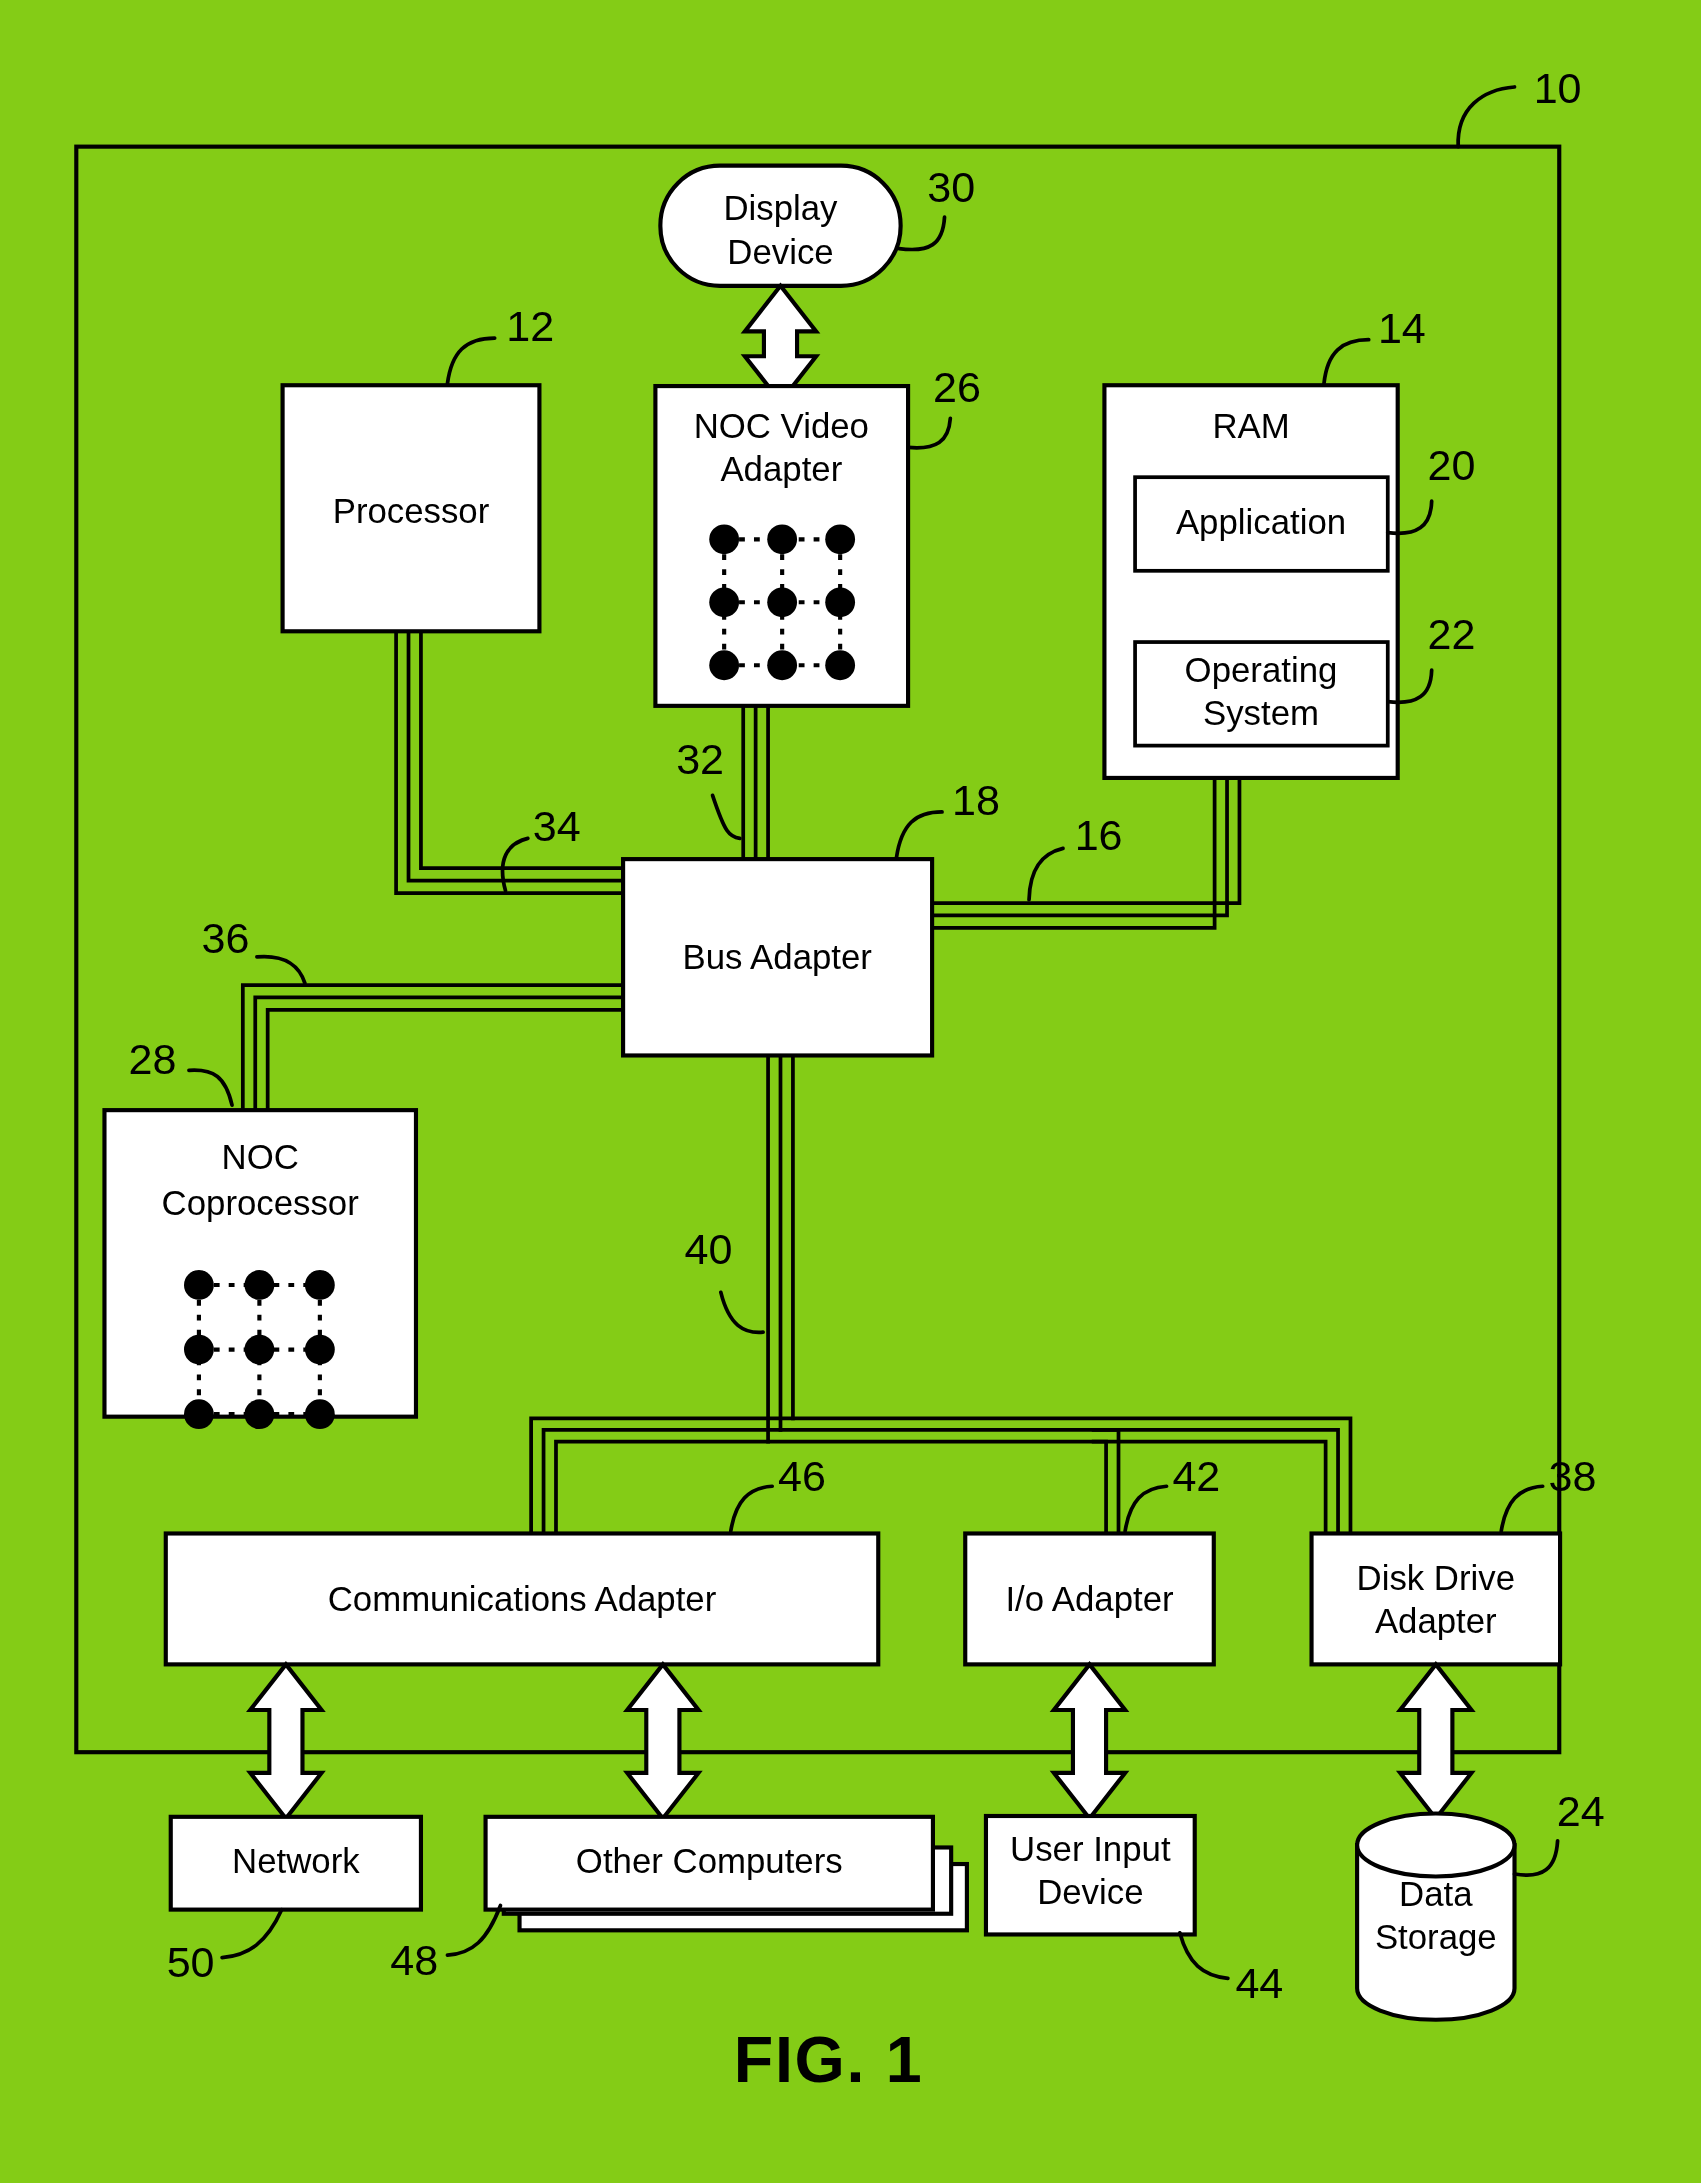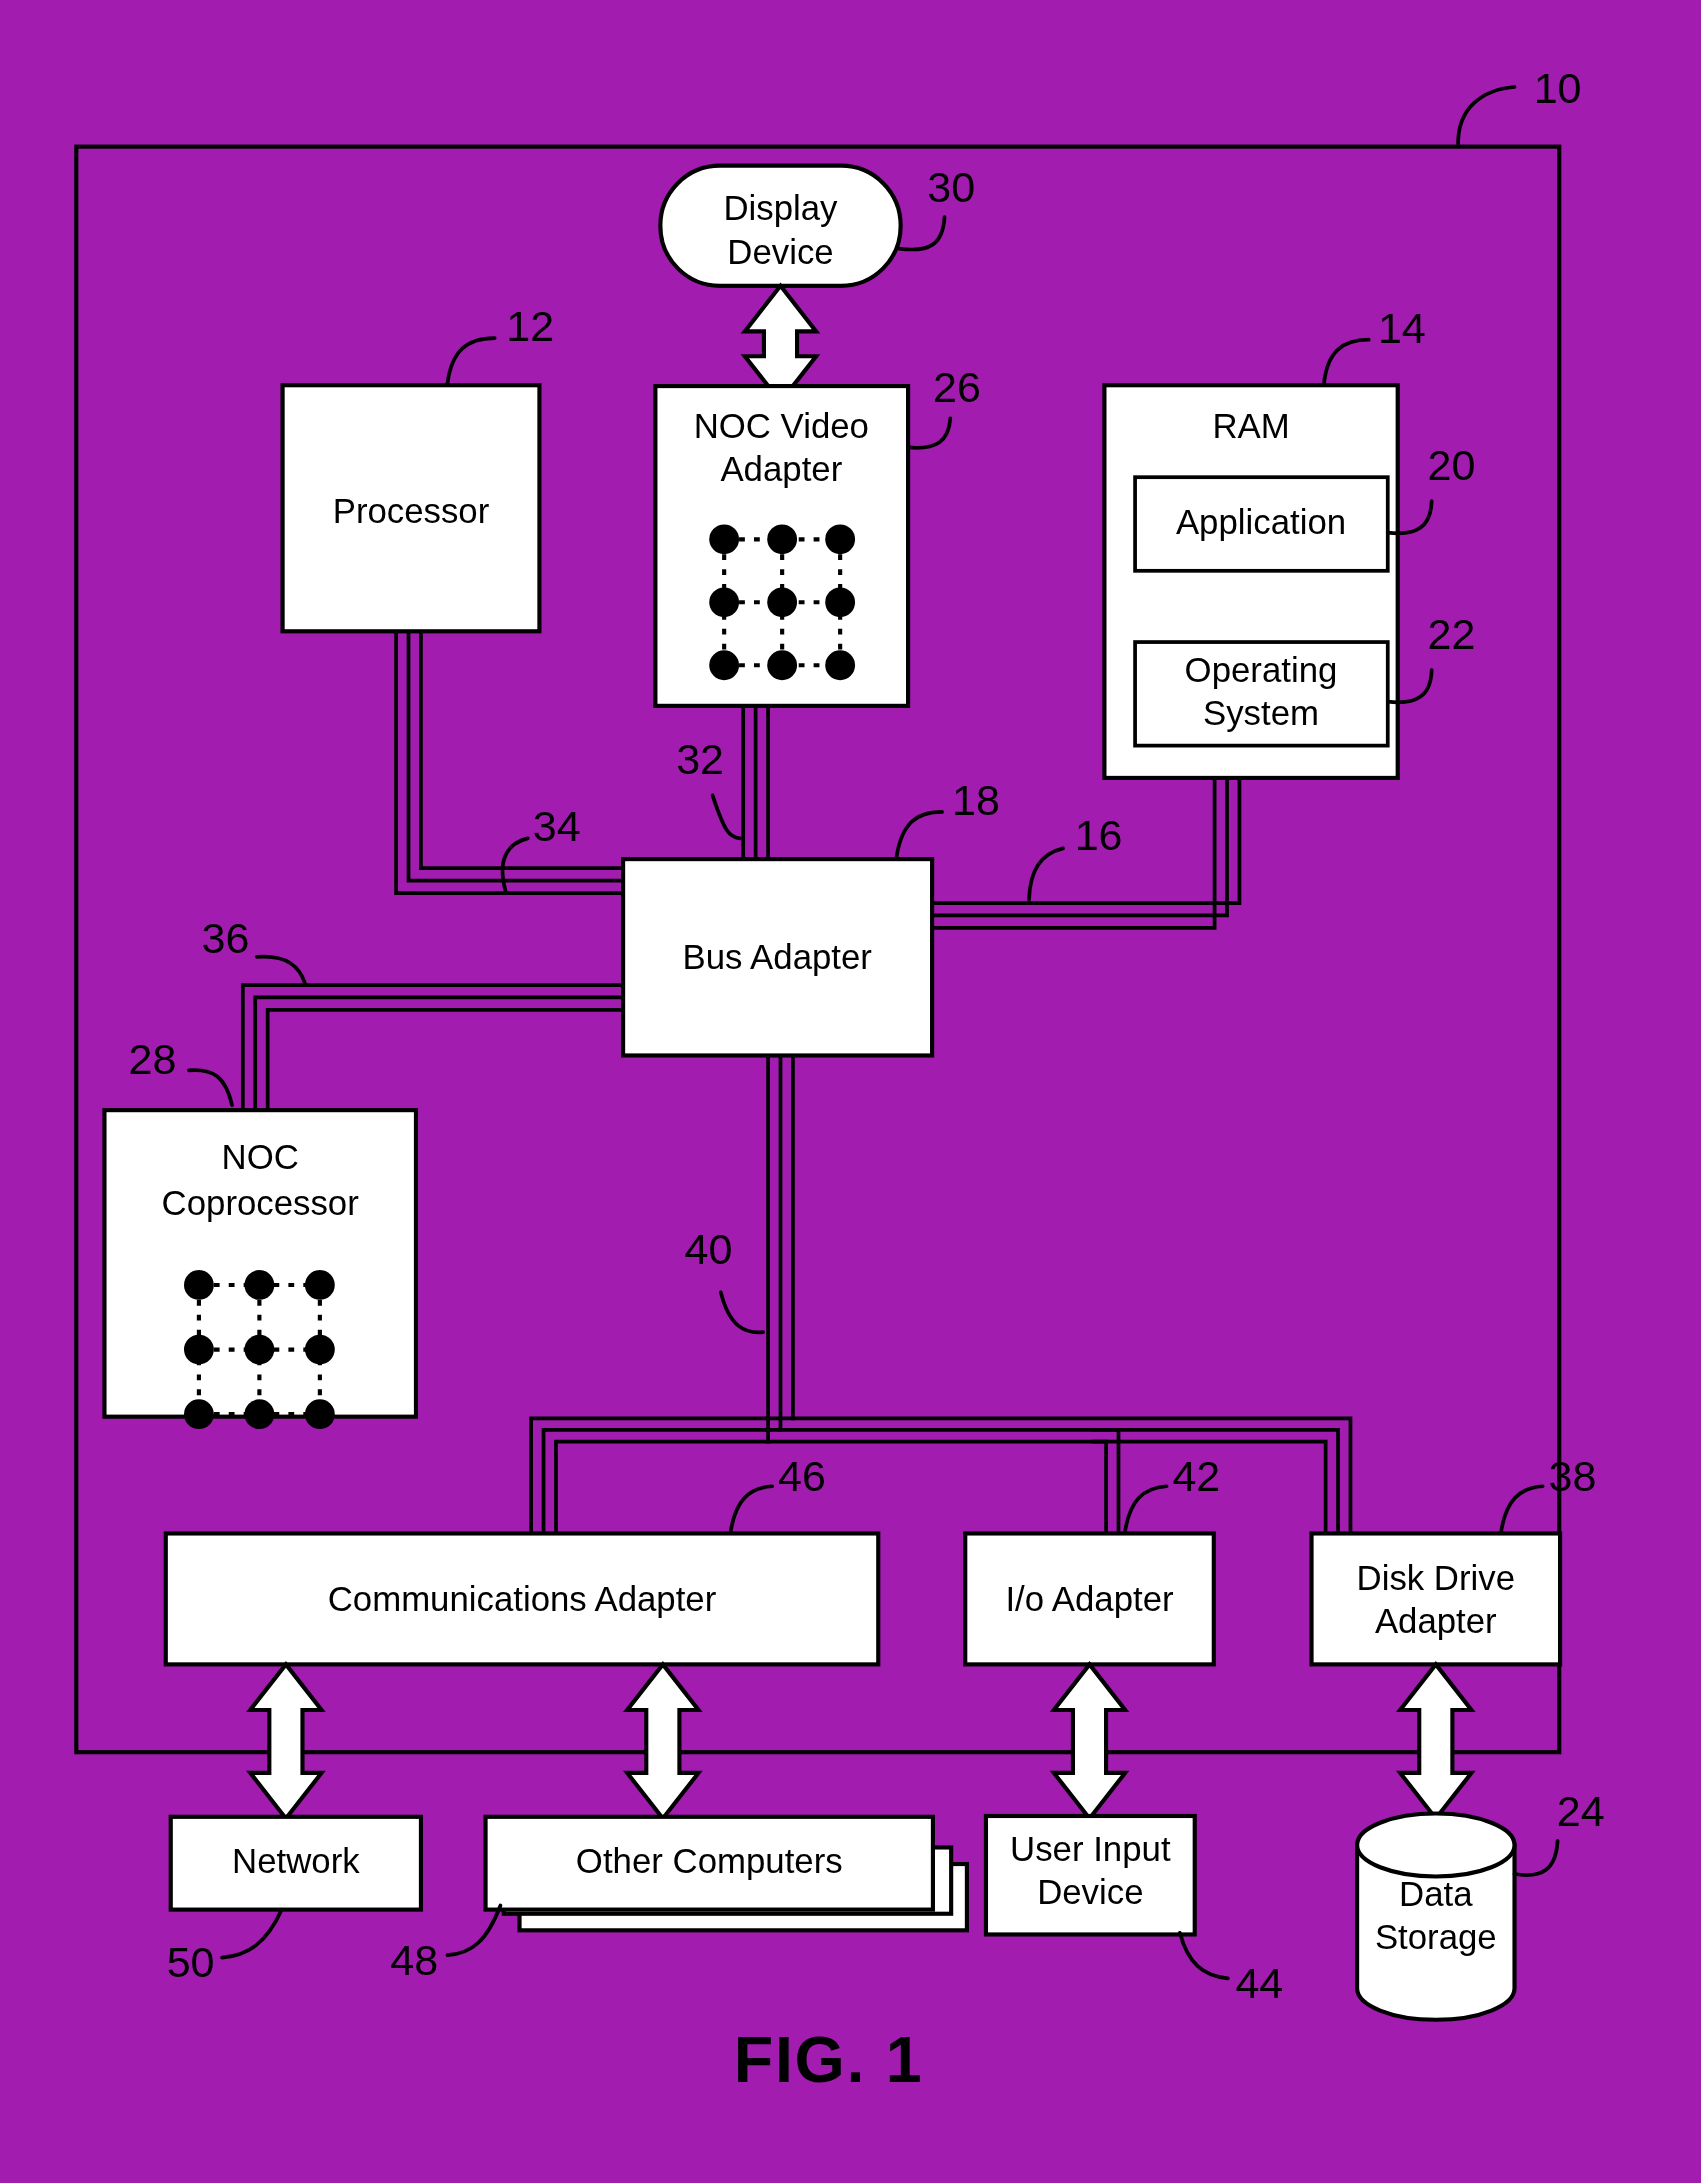--- a/index.html
+++ b/index.html
@@ -10,21 +10,21 @@
   body {
     width: 1701px;
     height: 2183px;
     font-family: "Liberation Sans", sans-serif;
     overflow: hidden;
   }
   #figure-root {
     position: relative;
     width: 1701px;
     height: 2183px;
-    background: #a21caf;
+    background: #84cc16;
   }
   svg#fig-svg {
     position: absolute;
     top: 0;
     left: 0;
     width: 1701px;
     height: 2183px;
     display: block;
   }
   .blk { fill: #ffffff; stroke: #000000; stroke-width: 5; }

